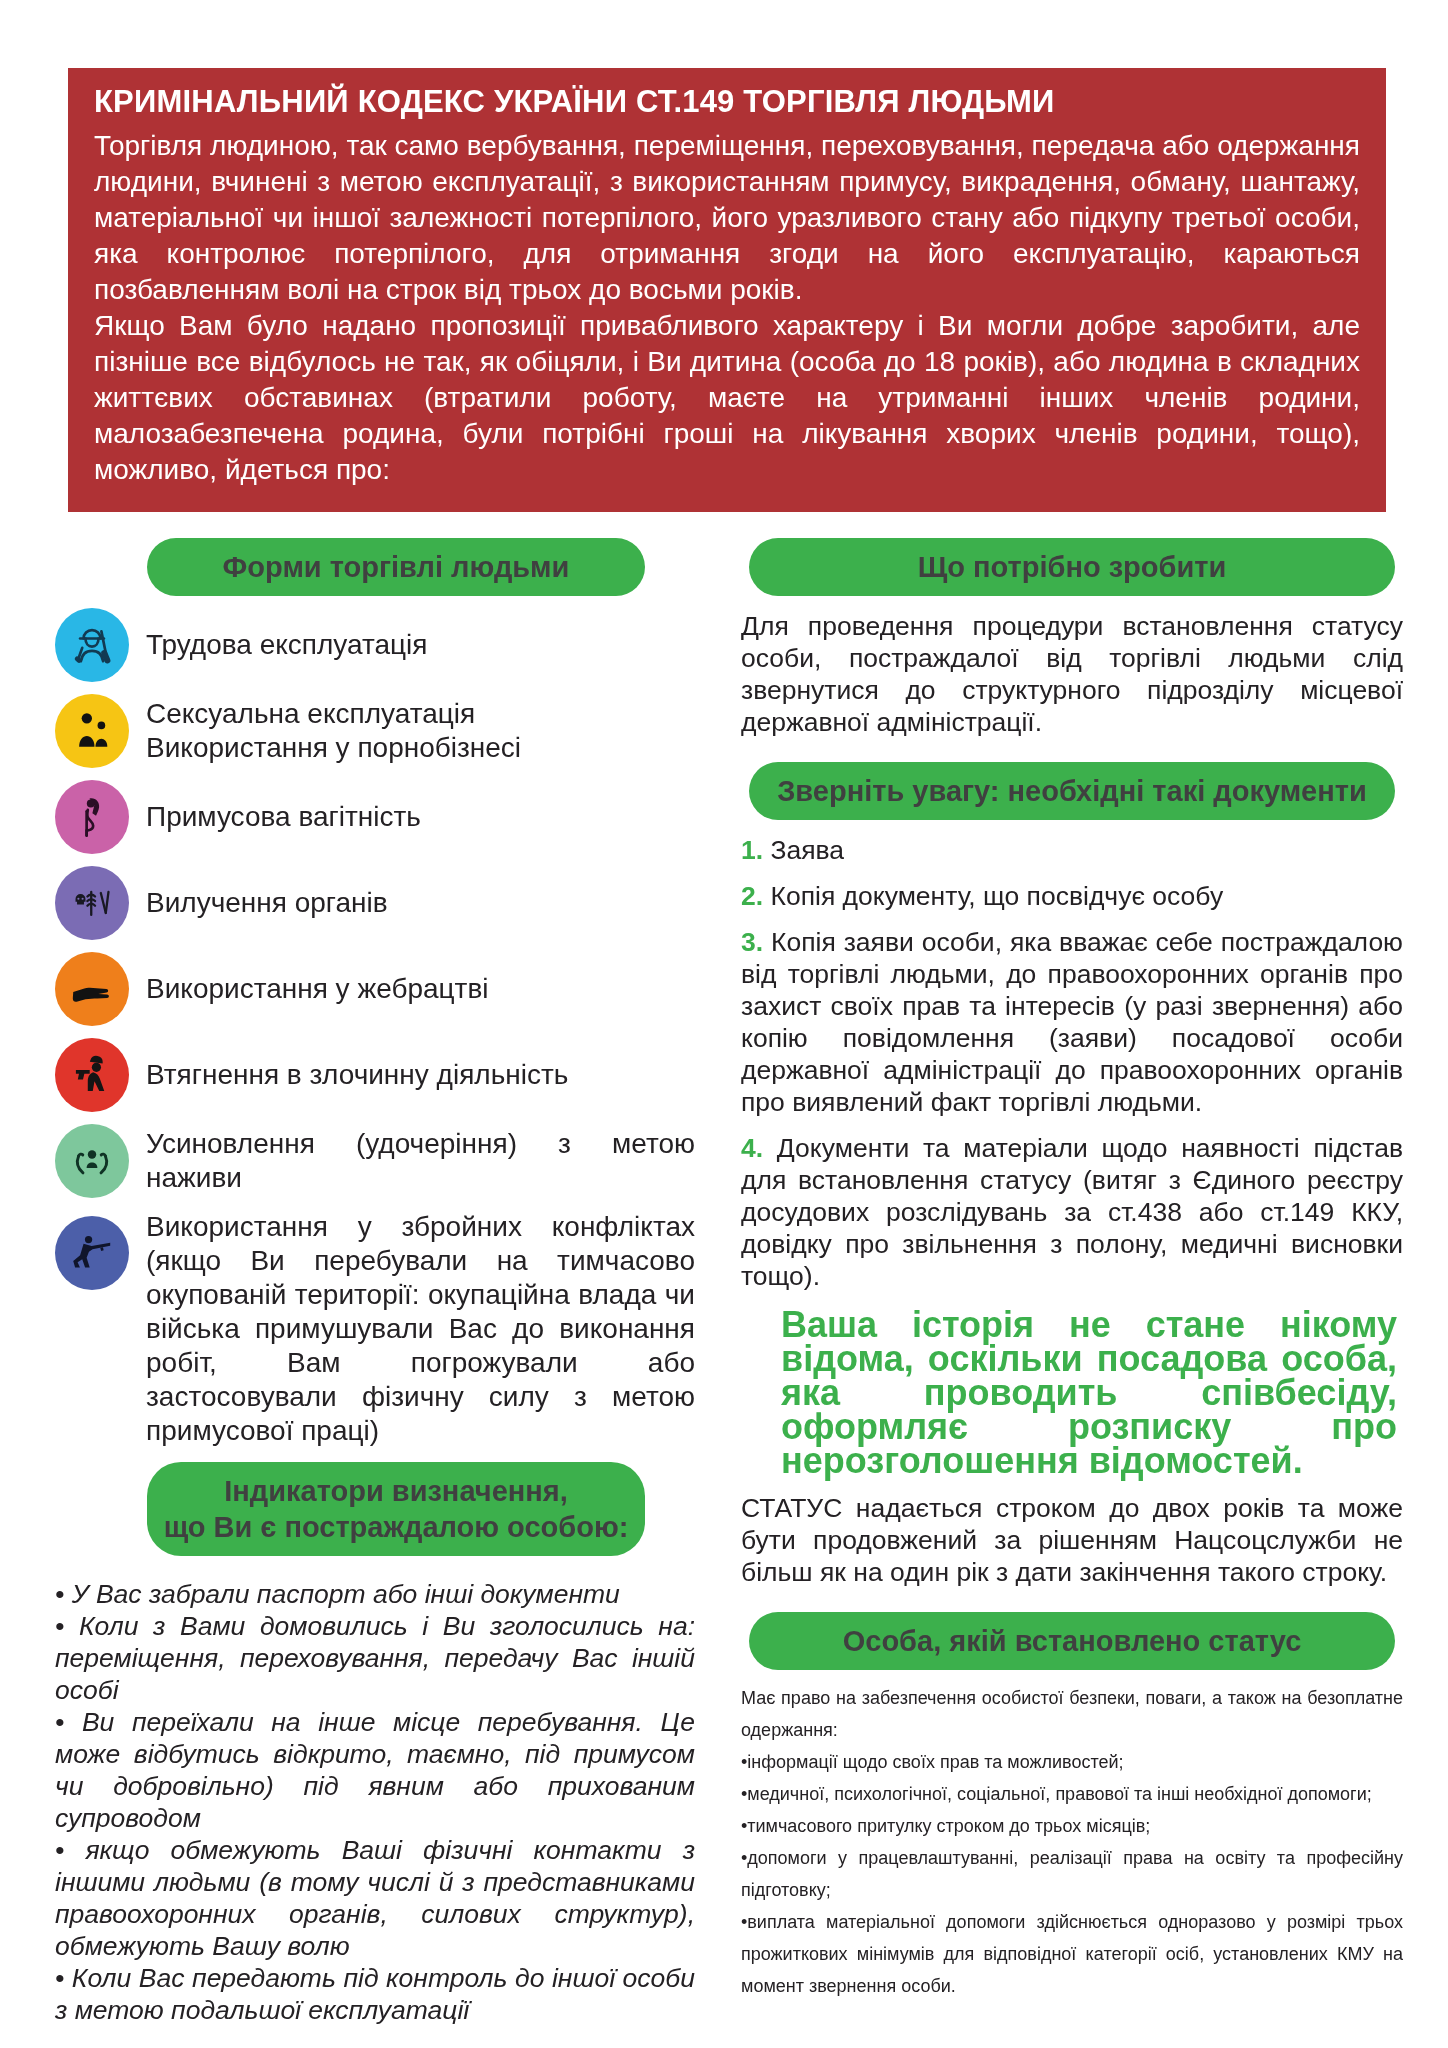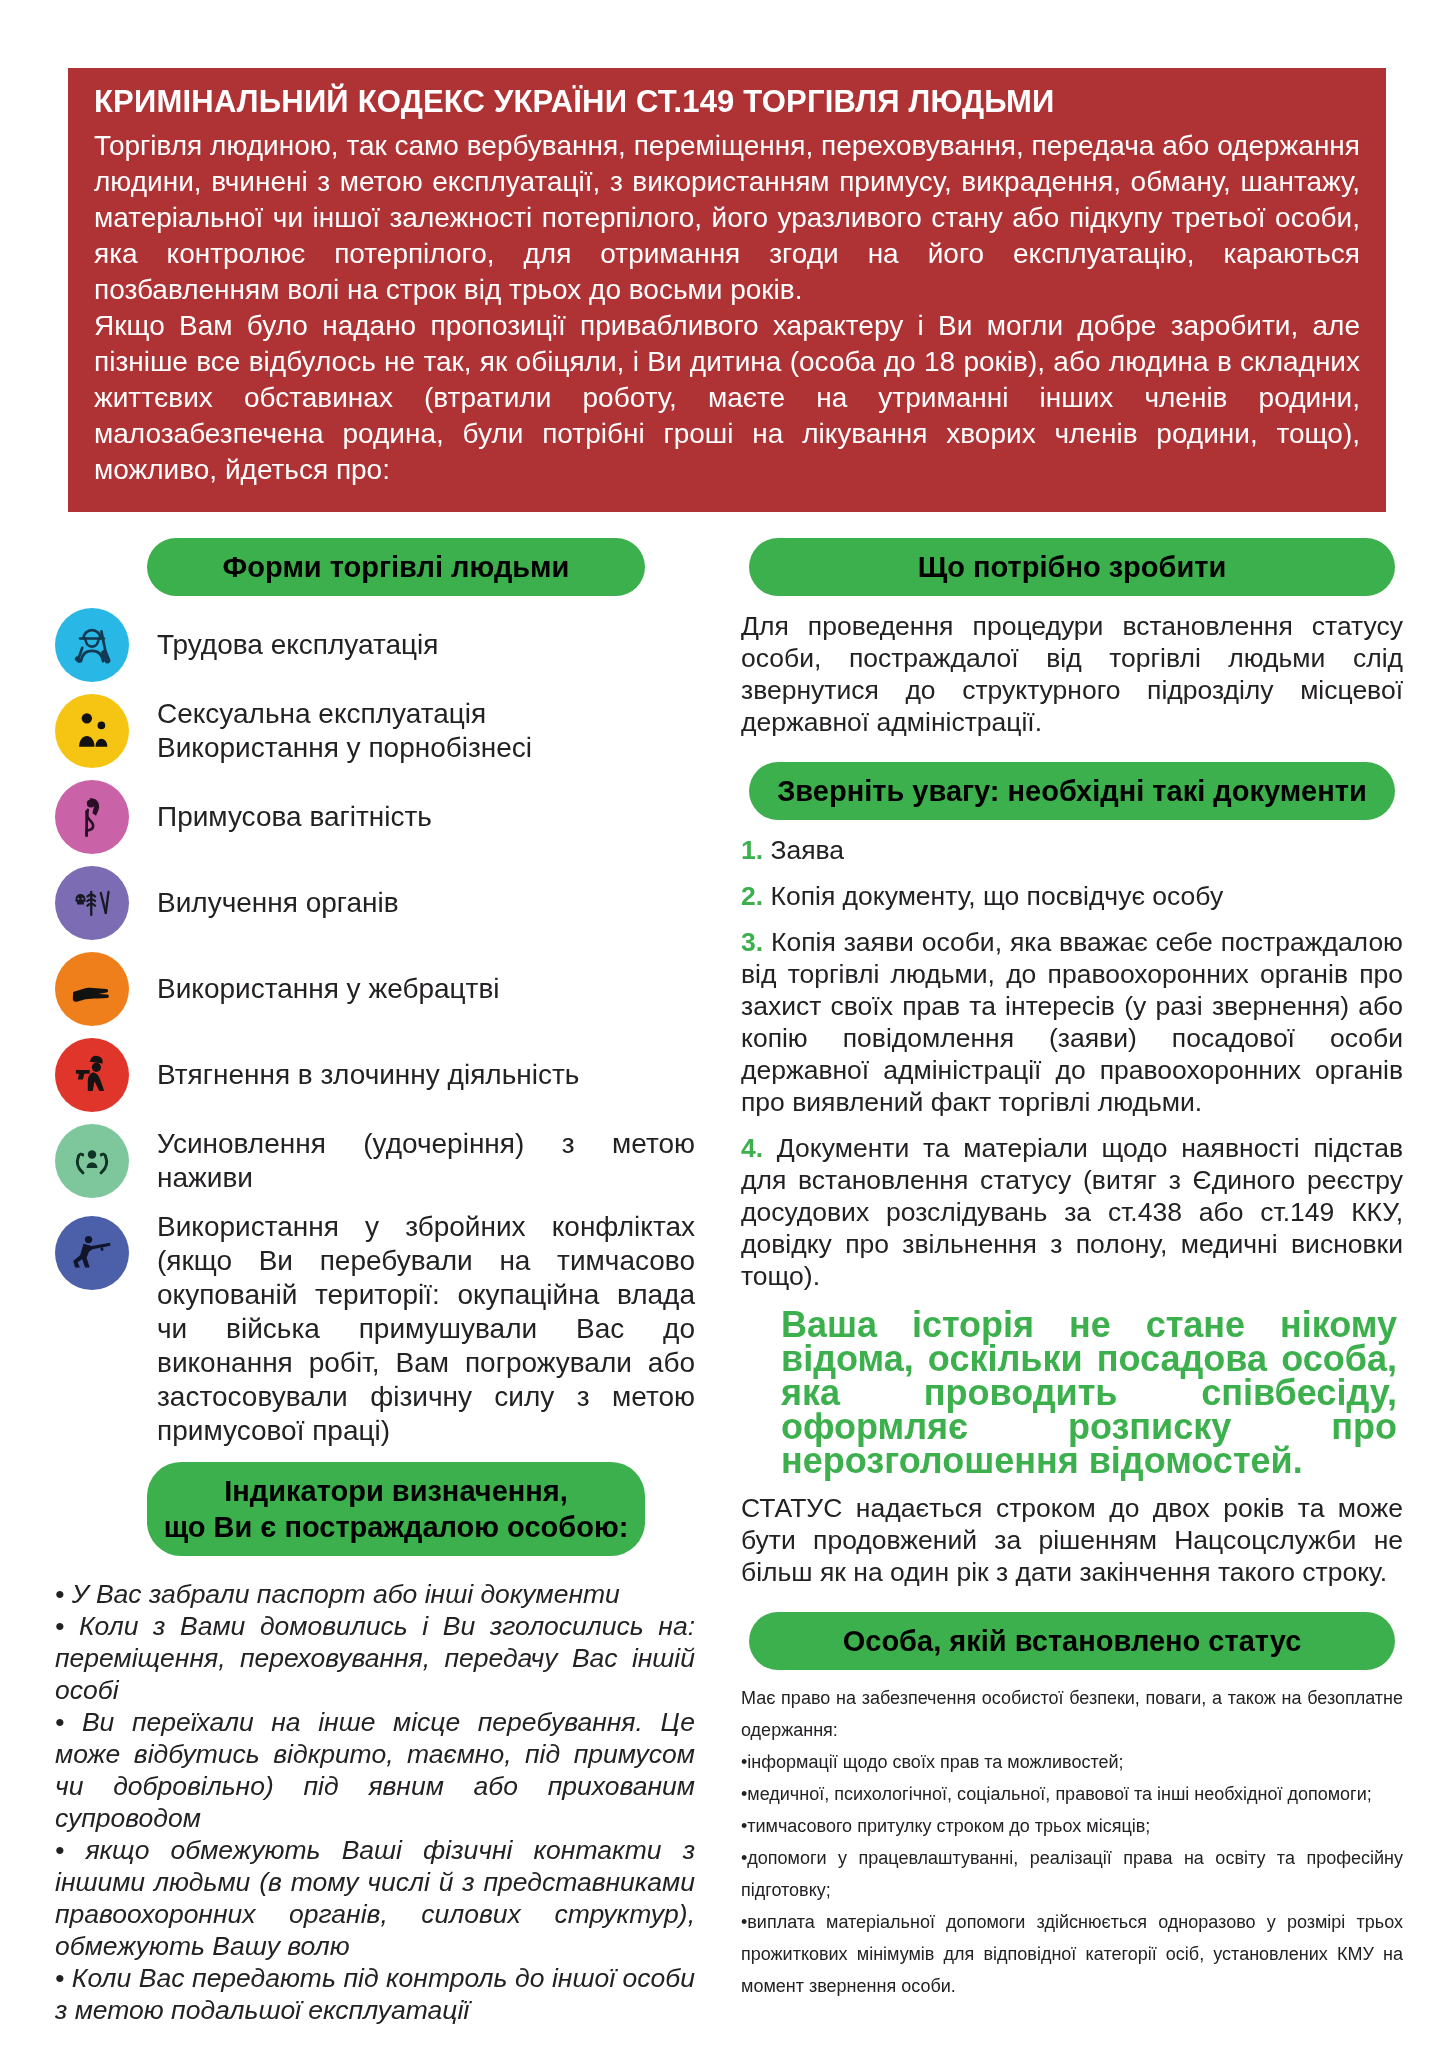--- a/index.html
+++ b/index.html
@@ -18,30 +18,30 @@
   }
   .red-hdr h1{margin:0 0 8px 0;font-size:31px;font-weight:700;letter-spacing:.2px;}
   .red-hdr p{margin:0;font-size:28px;line-height:36px;text-align:justify;}
 
   
   .cols{display:flex;margin:26px 45px 0 55px;gap:46px;}
   .col-left{width:640px;flex:0 0 640px;}
   .col-right{flex:1;min-width:0;}
 
   .pill{
-    background:#3cb04c;color:#000000;font-weight:700;
+    background:#3cb04c;color:#404040;font-weight:700;
     font-size:29px;line-height:36px;text-align:center;
     border-radius:34px;padding:11px 16px;white-space:pre-line;
   }
   .pill-forms{margin:0 50px 0 92px;}
   .pill-right{margin:0 8px;}
   .pill-ind{margin:14px 50px 0 92px;}
 
   
-  .form-item{display:flex;align-items:center;gap:28px;margin-top:12px;}
+  .form-item{display:flex;align-items:center;gap:17px;margin-top:12px;}
   .icon-circle{
     width:74px;height:74px;border-radius:50%;
     flex:0 0 74px;display:flex;align-items:center;justify-content:center;
   }
   .form-label{font-size:28px;line-height:34px;white-space:pre-line;text-align:justify;}
   .form-item.multiline{align-items:flex-start;}
   .form-item.multiline .icon-circle{margin-top:6px;}
 
   
   .ind-list{margin-top:22px;}

